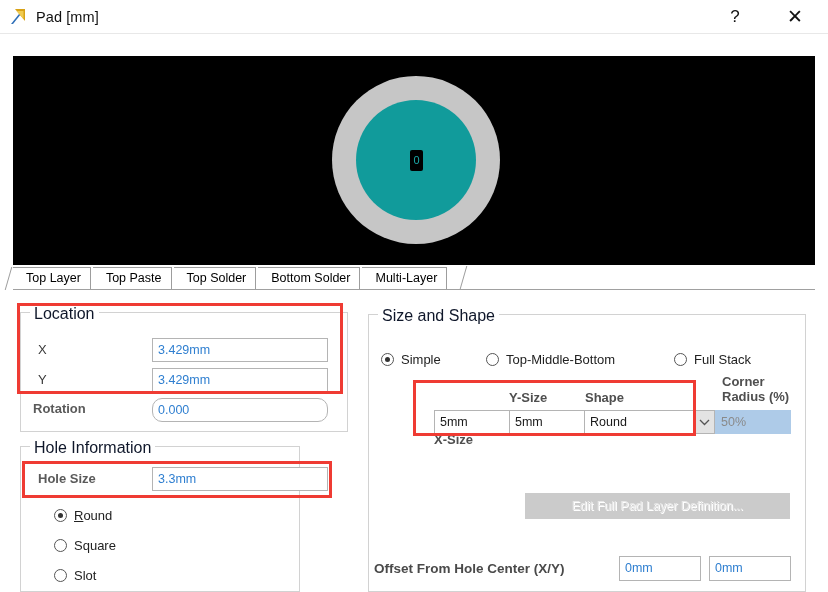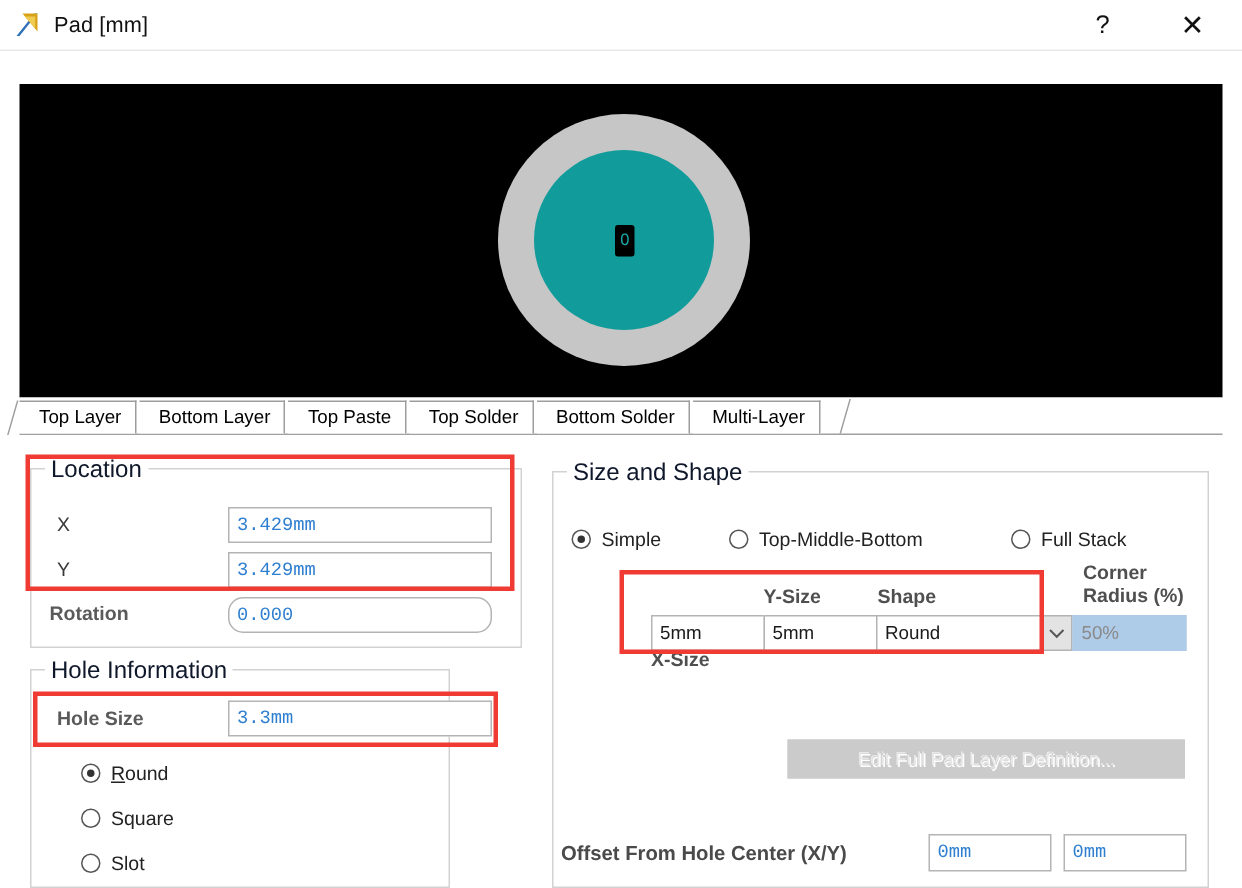--- a/index.html
+++ b/index.html
@@ -176,21 +176,21 @@
   .field-label.bold { font-weight: bold; color: #5a5a5a; }
 
   .textbox {
     position: absolute;
     box-sizing: border-box;
     background: #ffffff;
     border: 1px solid #b4b4b4;
     font-size: 12.5px;
     color: #2f7fd0;
     padding: 2px 5px;
-    font-family: Liberation Mono, monospace;
+    font-family: Liberation Sans, sans-serif;
     line-height: 18px;
     white-space: nowrap;
     overflow: hidden;
   }
 
   
   #loc-x-label { left: 38px; top: 342px; }
   #loc-y-label { left: 38px; top: 372px; }
   #loc-rot-label { left: 33px; top: 401px; }
   #loc-x-input { left: 152px; top: 338px; width: 176px; height: 24px; }
@@ -349,21 +349,20 @@
 <div class="preview-wrap">
   <div class="pad-outer">
     <div class="pad-inner">
       <div class="pad-hole">0</div>
     </div>
   </div>
 </div>
 
 <div class="tabstrip">
   <div class="tab">Top Layer</div>
-  <div class="tab">Bottom Layer</div>
   <div class="tab">Top Paste</div>
   <div class="tab">Top Solder</div>
   <div class="tab">Bottom Solder</div>
   <div class="tab active">Multi-Layer</div>
   <div class="tab-end"></div>
 </div>
 
 <div class="groupbox" id="grp-location">
   <span class="group-legend">Location</span>
 </div>

